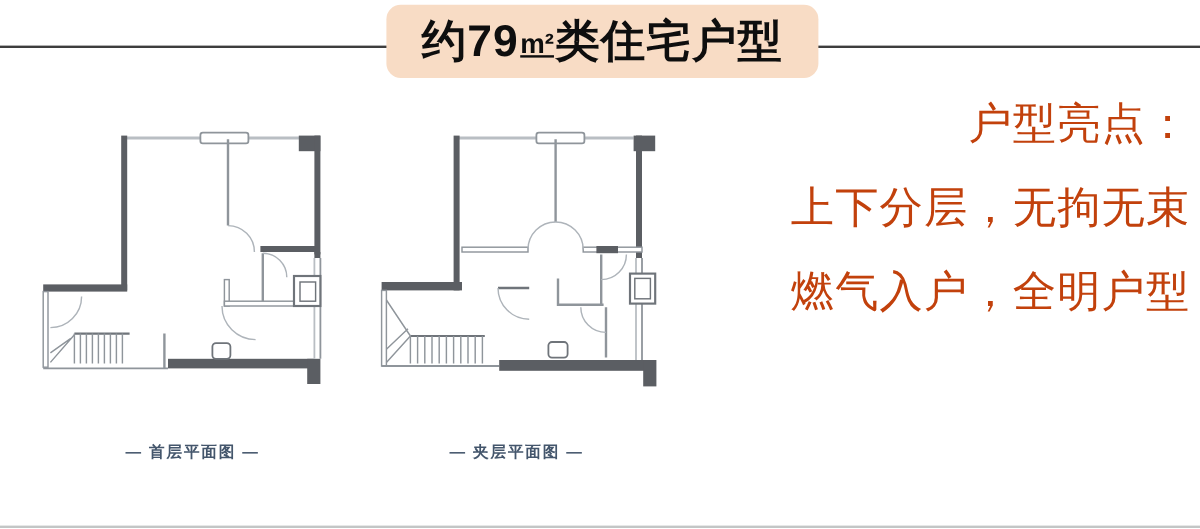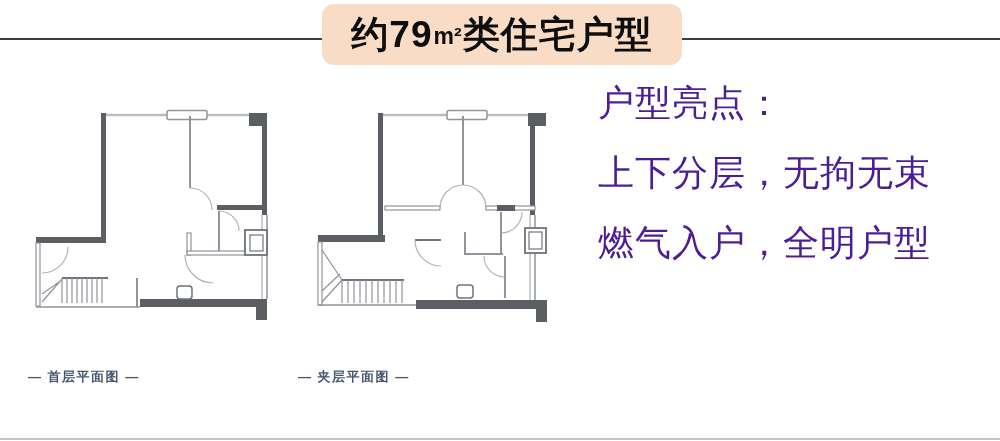--- a/index.html
+++ b/index.html
@@ -20,38 +20,38 @@
     position:absolute;left:322px;top:4px;width:360px;height:61px;
     background:#f8dcc5;border-radius:12px;z-index:2;
     display:flex;align-items:center;justify-content:center;
   }
   .title-banner .title-text{
     font-size:37px;font-weight:700;color:#0e0e0e;letter-spacing:1px;
     white-space:nowrap;
   }
   .title-banner .unit{
     font-size:23px;font-weight:700;position:relative;top:-3px;
-    letter-spacing:0;padding:0 1px;
+    letter-spacing:0;padding:0 1px;text-decoration:underline;
   }
   .plan-figure{position:absolute;width:265px;height:300px;top:98px;}
   .plan-figure.first{left:28px;}
   .plan-figure.mezzanine{left:298px;}
   .plan-figure svg{position:absolute;left:0;top:0;}
   .plan-label{
-    position:absolute;top:270px;left:0;width:100%;
+    position:absolute;top:270px;left:0;width:100%;text-align:center;
     font-size:13px;font-weight:700;color:#44566c;letter-spacing:1.5px;
     white-space:nowrap;
   }
   .highlights{
     position:absolute;left:598px;top:68px;width:394px;
     display:flex;flex-direction:column;
   }
   .highlights .hl-line{
-    height:70px;line-height:70px;text-align:left;
-    font-size:36px;color:#4c1d95;font-weight:400;letter-spacing:1px;
+    height:70px;line-height:70px;text-align:right;
+    font-size:36px;color:#c2410c;font-weight:400;letter-spacing:1px;
     white-space:nowrap;
   }
 </style>
 </head>
 <body>
 
 <div class="top-rule"></div>
 
 <div class="title-banner">
   <span class="title-text"><span>约79</span><span class="unit">m²</span><span>类住宅户型</span></span>

